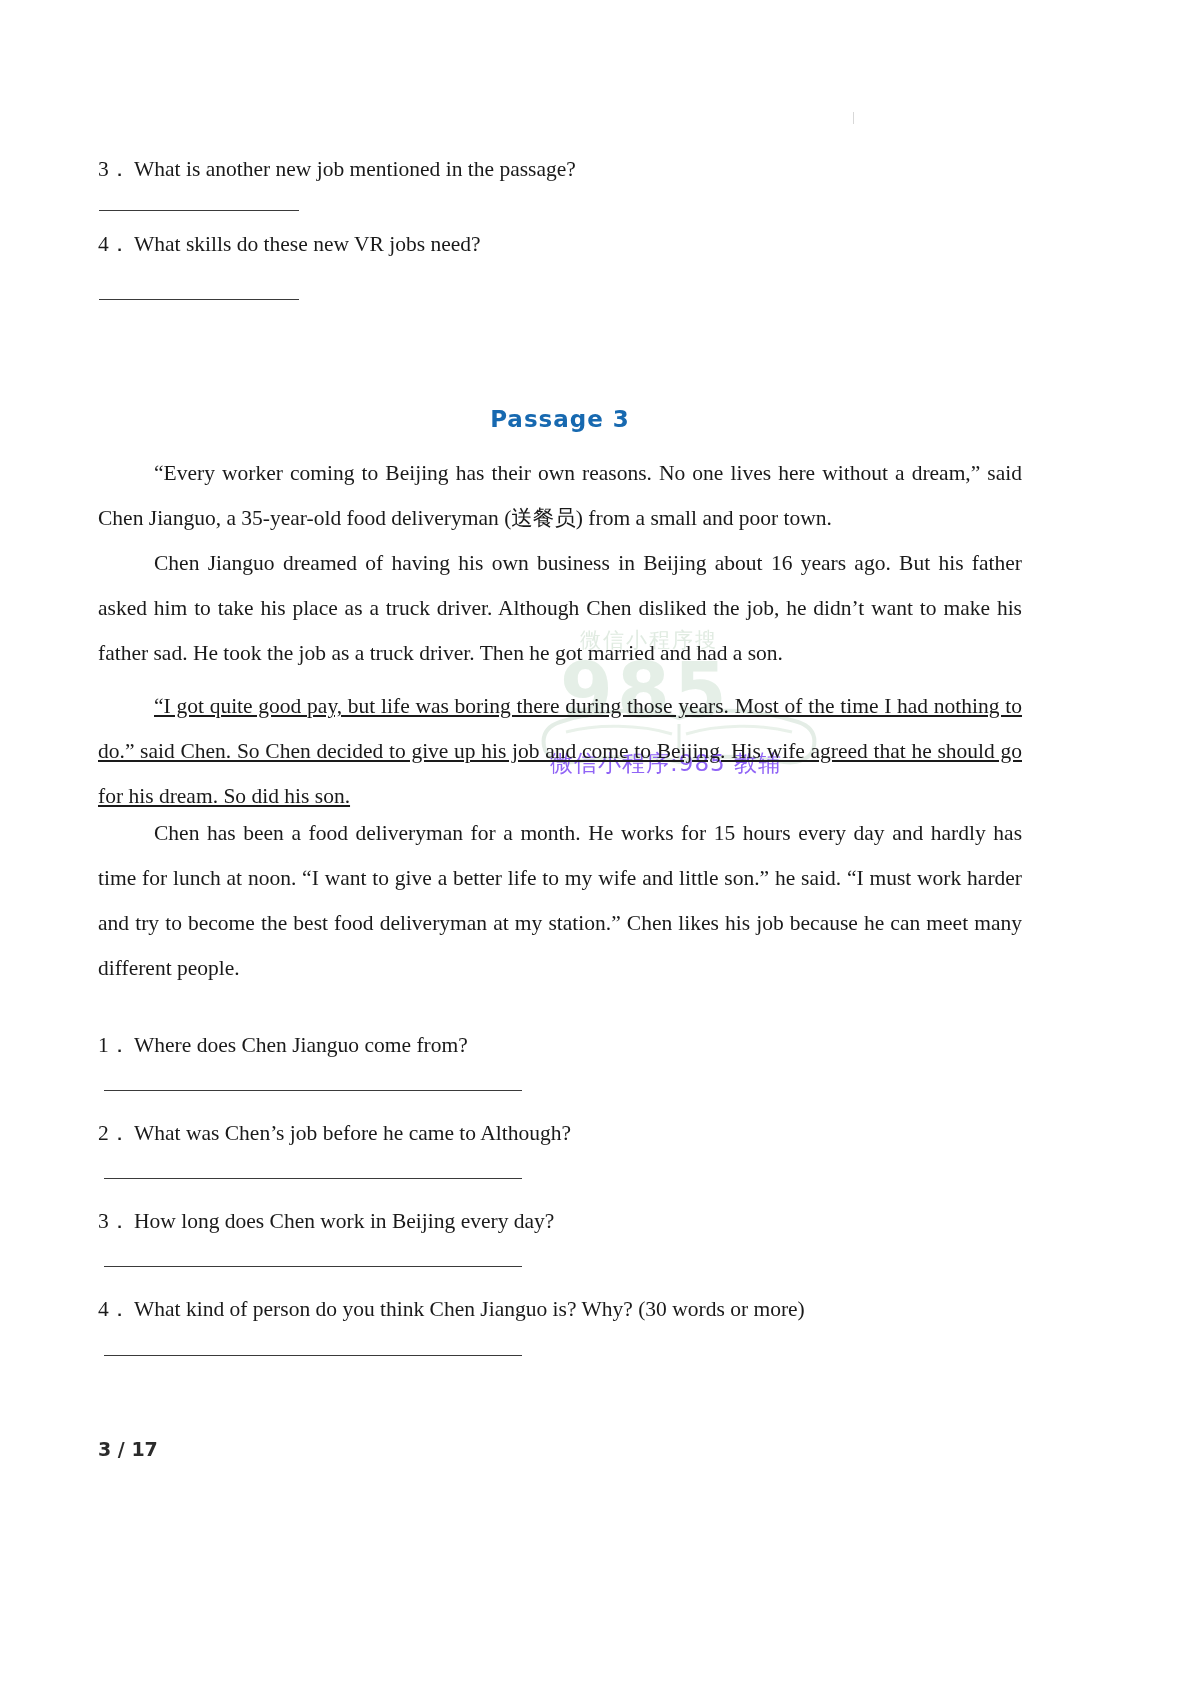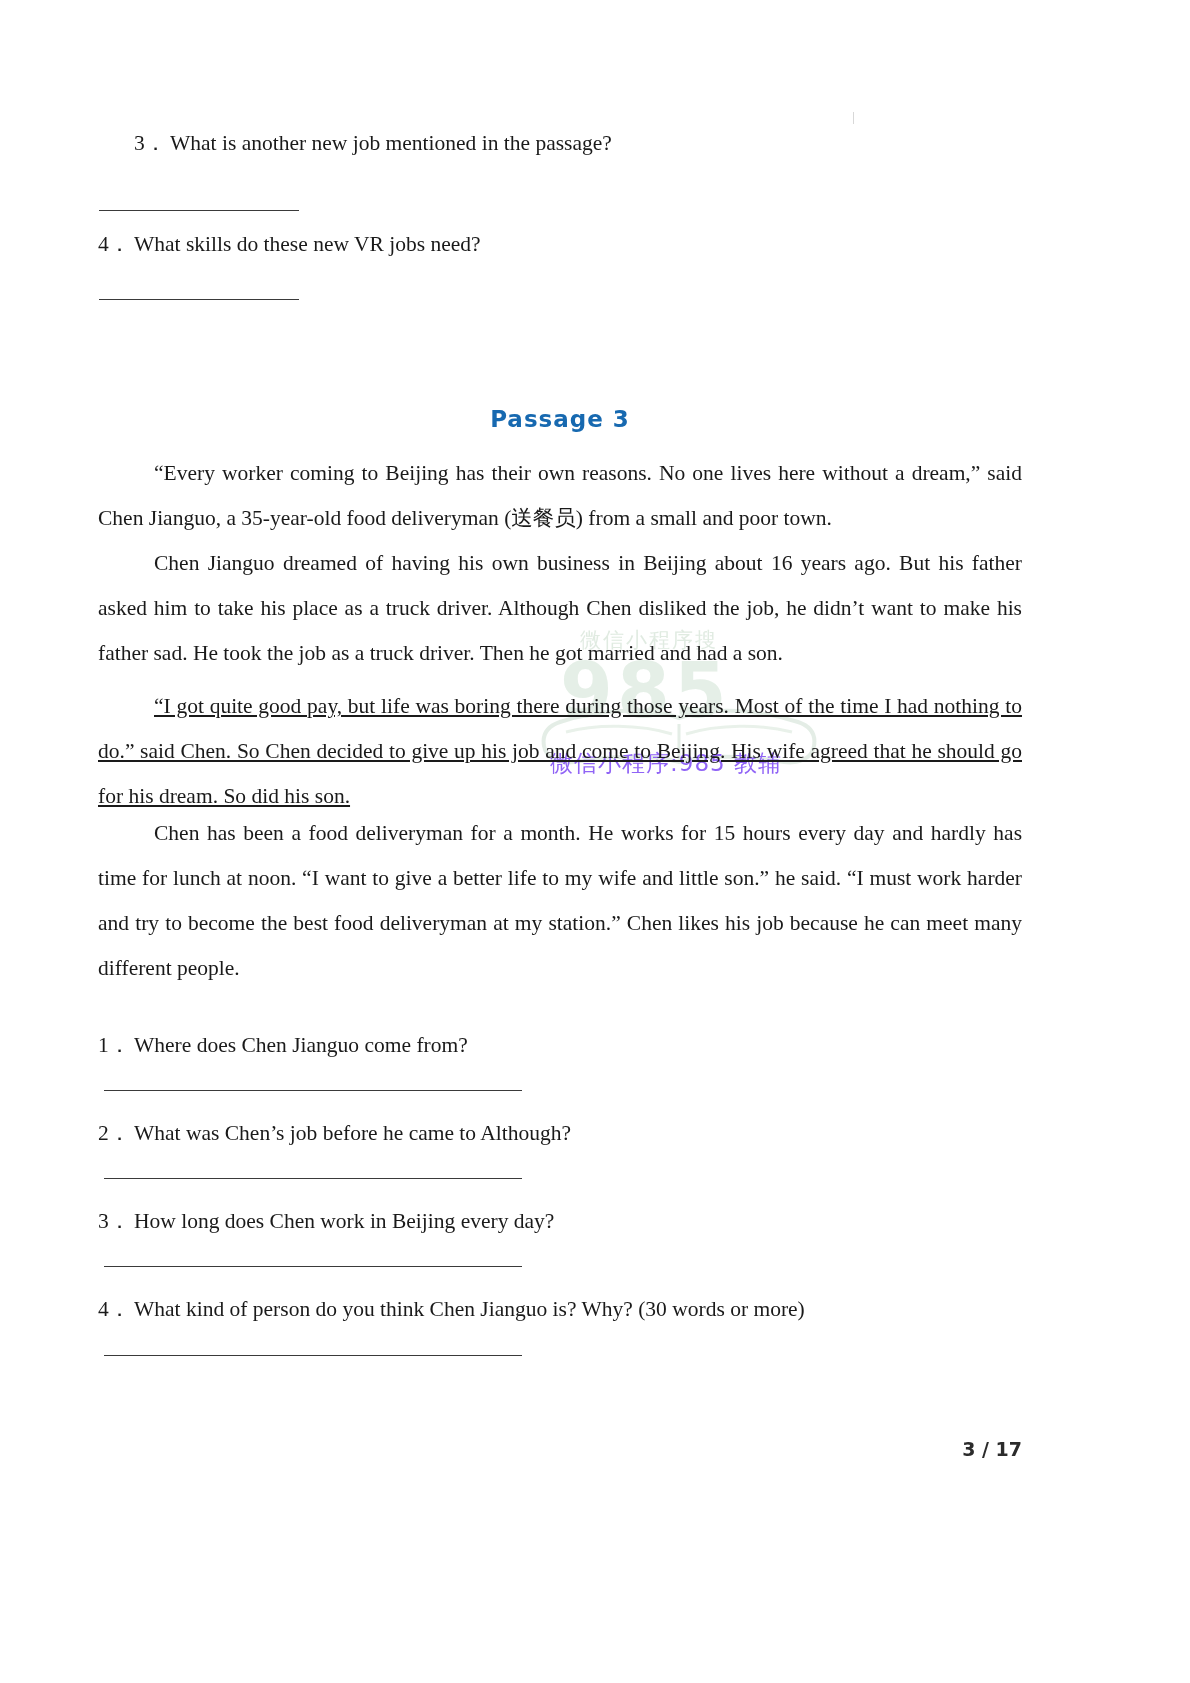--- a/index.html
+++ b/index.html
@@ -124,21 +124,21 @@
     display: inline-block;
     width: 56px;
   }
 
   
   .footer {
     position: absolute;
     left: 0;
     top: 1438px;
     width: 924px;
-    text-align: right;
+    text-align: left;
     font-family: "DejaVu Sans", sans-serif;
     font-weight: bold;
     font-size: 19px;
     color: #2b2b2b;
     z-index: 2;
   }
 
   
   .top-mark {
     position: absolute;
@@ -163,21 +163,21 @@
       <div class="wm-985">985</div>
       <svg class="wm-book" viewBox="0 0 286 62" xmlns="http://www.w3.org/2000/svg">
         <path d="M143 10 C110 -2 60 2 24 14 C12 18 6 26 8 38 C10 50 22 56 38 54 C72 48 116 46 143 54 C170 46 214 48 248 54 C264 56 276 50 278 38 C280 26 274 18 262 14 C226 2 176 -2 143 10 Z" fill="none" stroke="#e3ede5" stroke-width="4"></path>
         <path d="M143 16 L143 54" fill="none" stroke="#e3ede5" stroke-width="3"></path>
         <path d="M30 24 C60 16 104 16 136 26" fill="none" stroke="#e8f1e9" stroke-width="3"></path>
         <path d="M150 26 C182 16 226 16 256 24" fill="none" stroke="#e8f1e9" stroke-width="3"></path>
       </svg>
       <div class="wm-bottom">微信小程序:985 教辅</div>
     </div>
 
-    <div class="q-row" style="top:131px;margin-left:36px;">
+    <div class="q-row" style="top:157px;">
       <span class="q-num">3．</span><span>What is another new job mentioned in the passage?</span>
     </div>
     <div class="rule" style="left:1px; top:210px; width:200px;"></div>
 
     <div class="q-row" style="top:232px;">
       <span class="q-num">4．</span><span>What skills do these new VR jobs need?</span>
     </div>
     <div class="rule" style="left:1px; top:299px; width:200px;"></div>
 
     <div class="passage-title">Passage  3</div>

